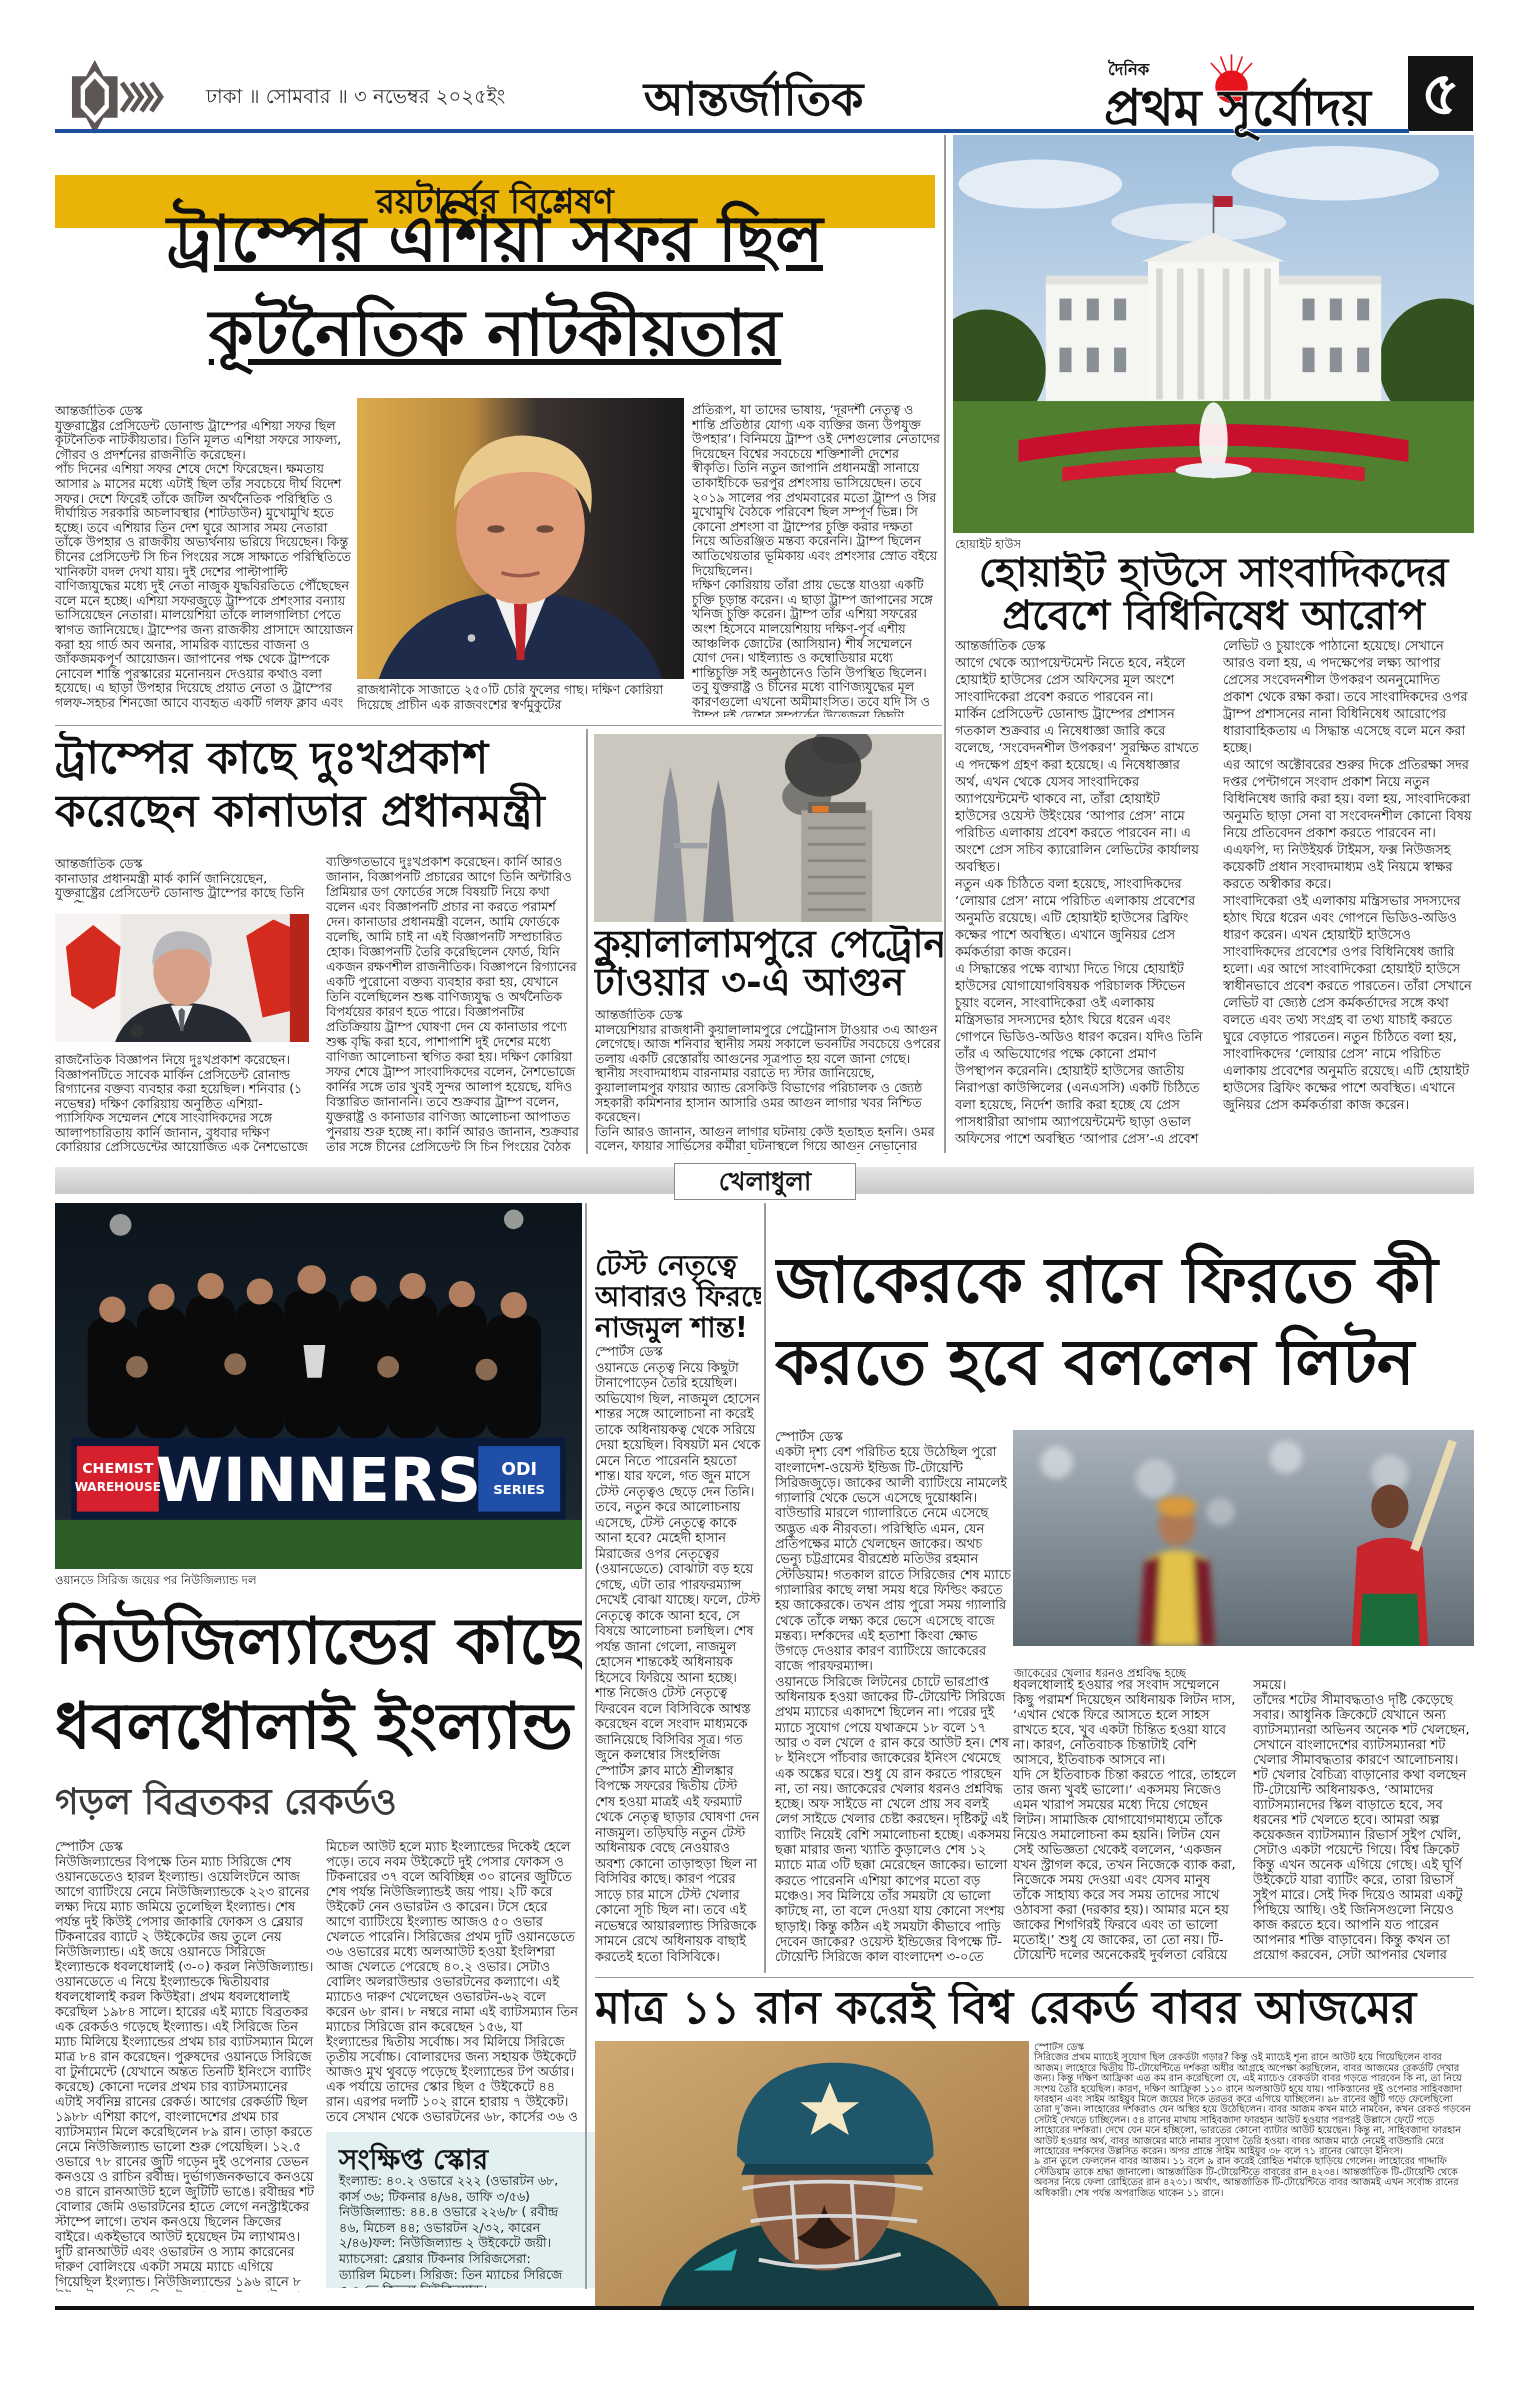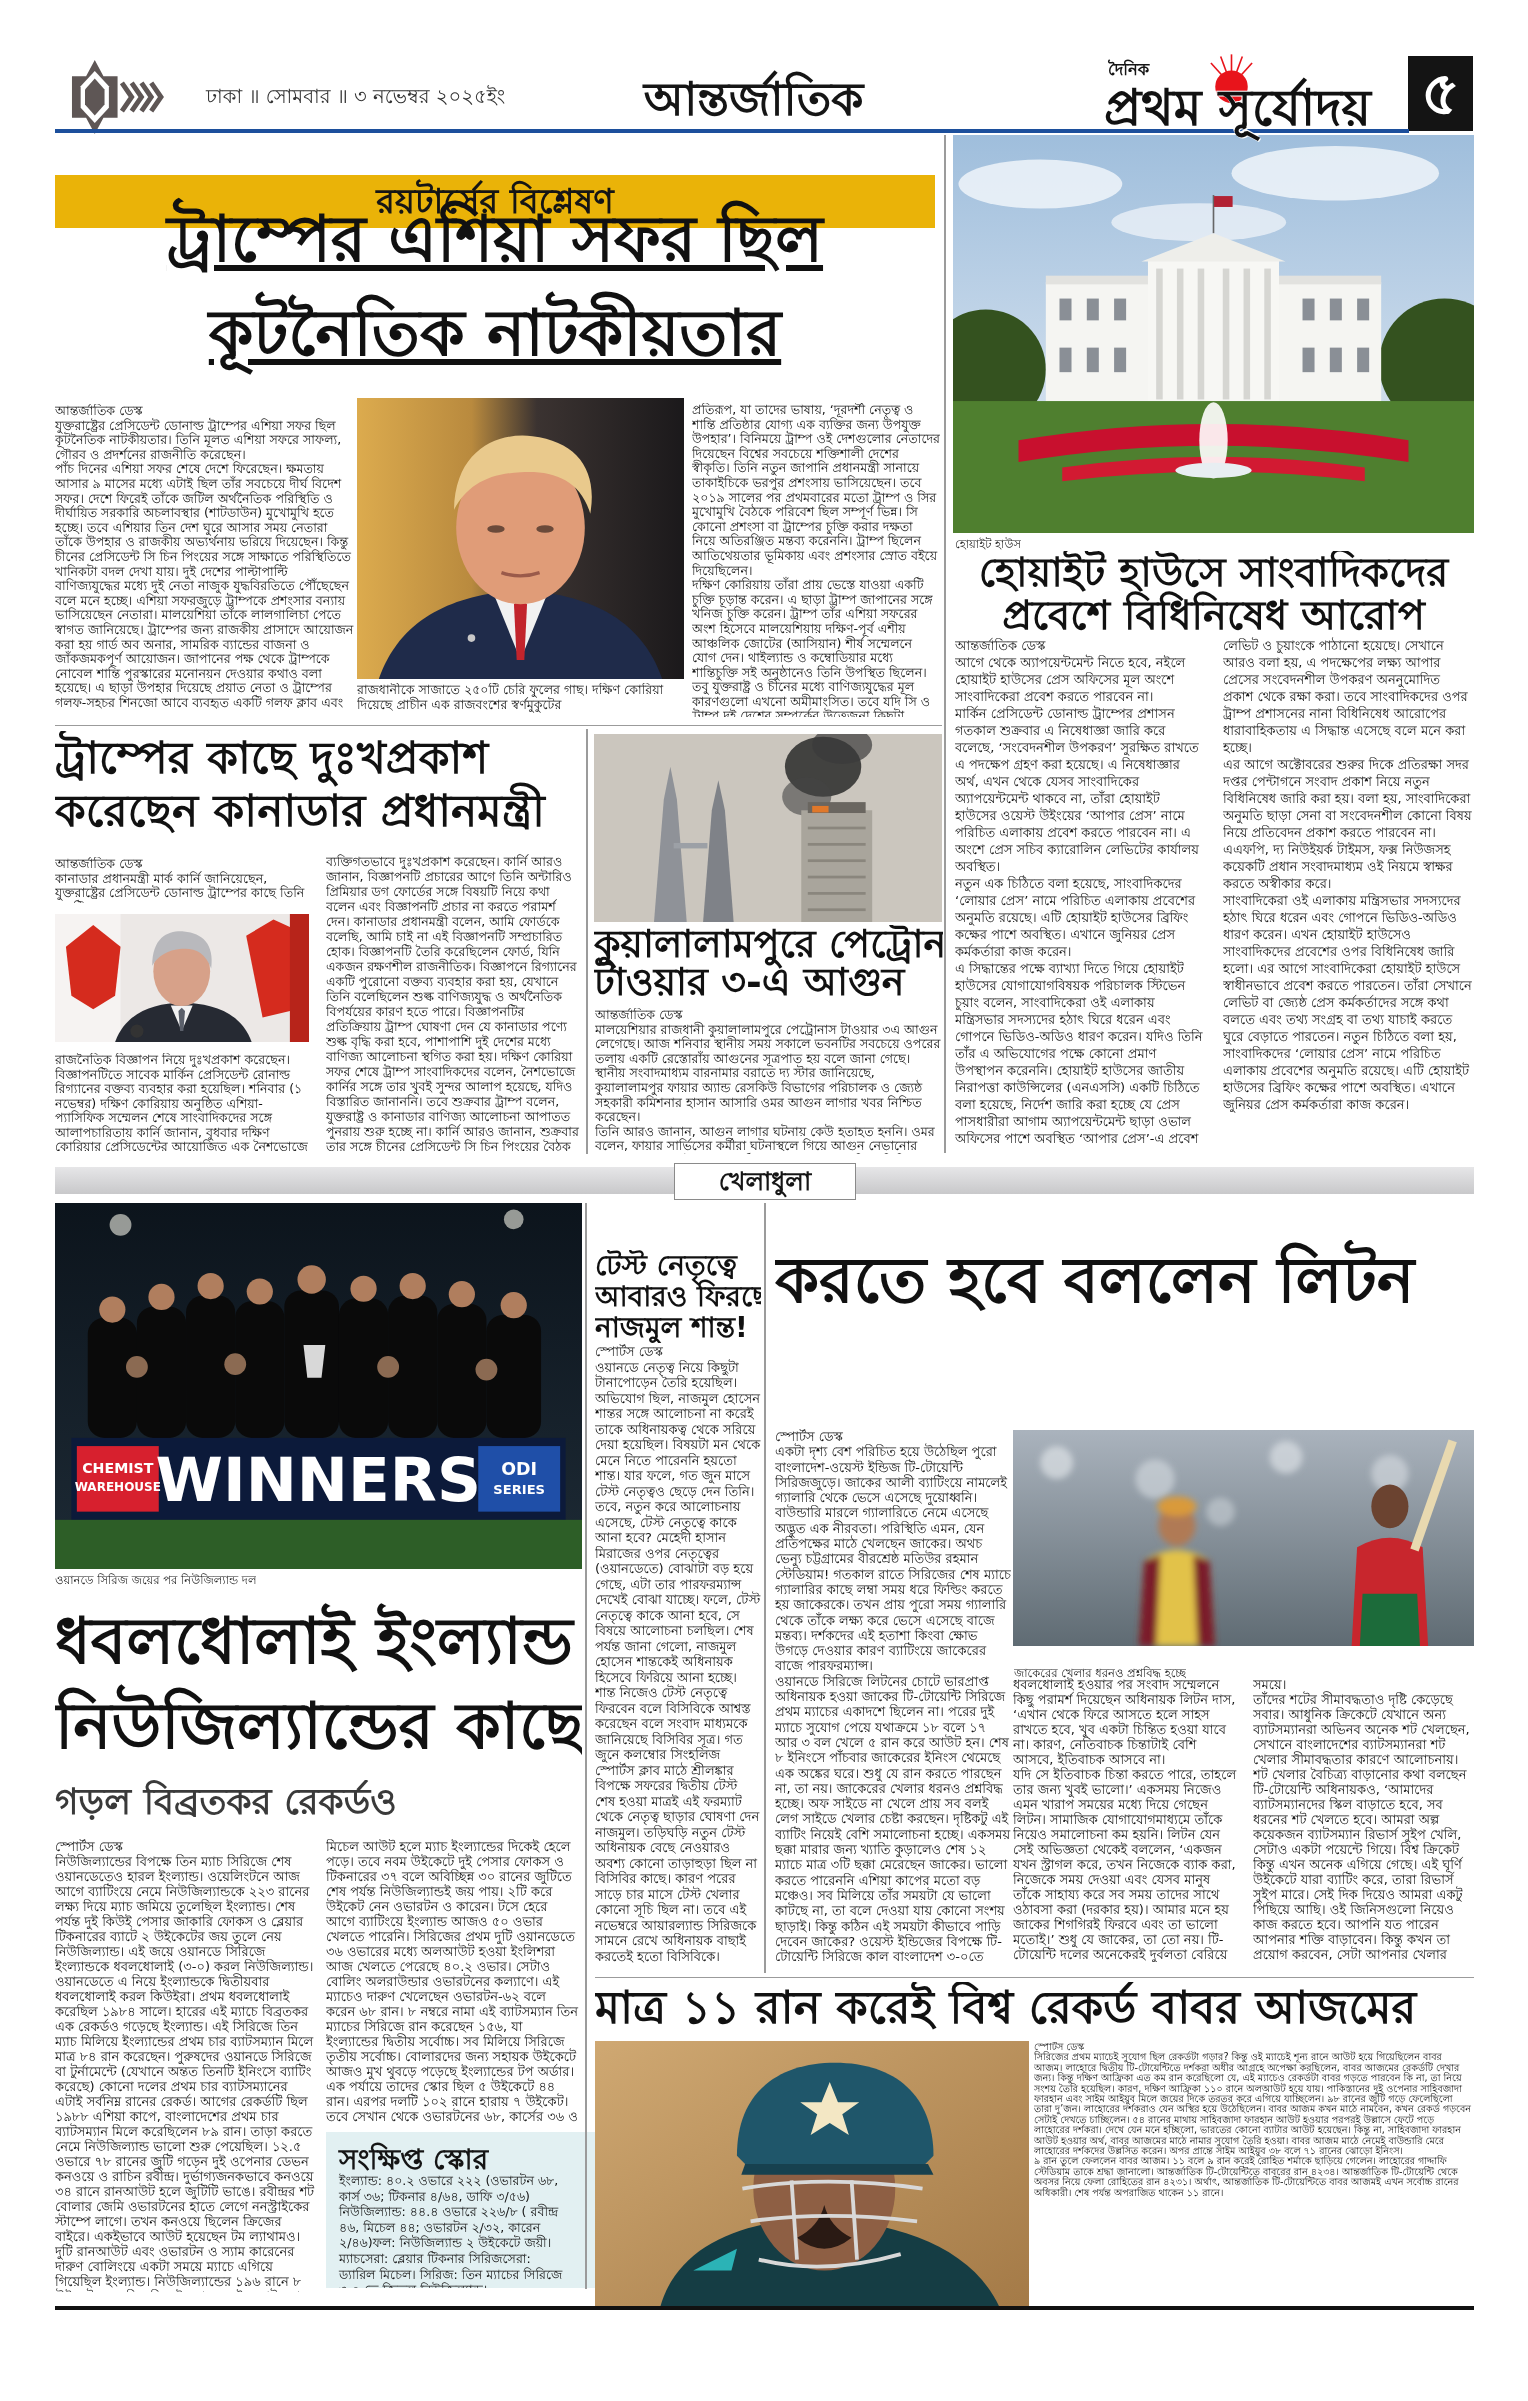--- a/index.html
+++ b/index.html
@@ -285,22 +285,22 @@
     <text x="115" y="495" font-family="DejaVu Sans, sans-serif" font-size="26" font-weight="bold" fill="#ffffff" text-anchor="middle">CHEMIST</text>
     <text x="115" y="528" font-family="DejaVu Sans, sans-serif" font-size="22" font-weight="bold" fill="#ffffff" text-anchor="middle">WAREHOUSE</text>
     <text x="482" y="545" font-family="DejaVu Sans, sans-serif" font-size="112" font-weight="bold" fill="#ffffff" text-anchor="middle">WINNERS</text>
     <text x="850" y="498" font-family="DejaVu Sans, sans-serif" font-size="32" font-weight="bold" fill="#ffffff" text-anchor="middle">ODI</text>
     <text x="850" y="532" font-family="DejaVu Sans, sans-serif" font-size="24" font-weight="bold" fill="#ffffff" text-anchor="middle">SERIES</text>
     <rect x="0" y="580" width="965" height="90" fill="#2d5e27"></rect>
   </svg>
 </div>
 <div class="cap" style="left:55px;top:1573px;">ওয়ানডে সিরিজ জয়ের পর নিউজিল্যান্ড দল</div>
 <div class="hl" style="left:55px;top:1599px;width:527px;font-size:64px;line-height:85px;">
+  <div>নিউজিল্যান্ডের কাছে</div>
   <div>ধবলধোলাই ইংল্যান্ড</div>
-  <div>নিউজিল্যান্ডের কাছে</div>
 </div>
 <div class="hl" style="left:55px;top:1780px;width:527px;font-size:36px;line-height:44px;color:#3a3a3a;">গড়ল বিব্রতকর রেকর্ডও</div>
 <div class="txt" style="left:55px;top:1839px;width:261px;height:453px;font-size:13px;line-height:15px;">
   <span class="desk">স্পোর্টস ডেস্ক</span>
   <p>নিউজিল্যান্ডের বিপক্ষে তিন ম্যাচ সিরিজে শেষ ওয়ানডেতেও হারল ইংল্যান্ড। ওয়েলিংটনে আজ আগে ব্যাটিংয়ে নেমে নিউজিল্যান্ডকে ২২৩ রানের লক্ষ্য দিয়ে ম্যাচ জমিয়ে তুলেছিল ইংল্যান্ড। শেষ পর্যন্ত দুই কিউই পেসার জাকারি ফোকস ও ব্লেয়ার টিকনারের ব্যাটে ২ উইকেটের জয় তুলে নেয় নিউজিল্যান্ড। এই জয়ে ওয়ানডে সিরিজে ইংল্যান্ডকে ধবলধোলাই (৩-০) করল নিউজিল্যান্ড। ওয়ানডেতে এ নিয়ে ইংল্যান্ডকে দ্বিতীয়বার ধবলধোলাই করল কিউইরা। প্রথম ধবলধোলাই করেছিল ১৯৮৪ সালে। হারের এই ম্যাচে বিব্রতকর এক রেকর্ডও গড়েছে ইংল্যান্ড। এই সিরিজে তিন ম্যাচ মিলিয়ে ইংল্যান্ডের প্রথম চার ব্যাটসম্যান মিলে মাত্র ৮৪ রান করেছেন। পুরুষদের ওয়ানডে সিরিজে বা টুর্নামেন্টে (যেখানে অন্তত তিনটি ইনিংসে ব্যাটিং করেছে) কোনো দলের প্রথম চার ব্যাটসম্যানের এটাই সর্বনিম্ন রানের রেকর্ড। আগের রেকর্ডটি ছিল ১৯৮৮ এশিয়া কাপে, বাংলাদেশের প্রথম চার ব্যাটসম্যান মিলে করেছিলেন ৮৯ রান। তাড়া করতে নেমে নিউজিল্যান্ড ভালো শুরু পেয়েছিল। ১২.৫ ওভারে ৭৮ রানের জুটি গড়েন দুই ওপেনার ডেভন কনওয়ে ও রাচিন রবীন্দ্র। দুর্ভাগ্যজনকভাবে কনওয়ে ৩৪ রানে রানআউট হলে জুটিটি ভাঙে। রবীন্দ্রর শট বোলার জেমি ওভারটনের হাতে লেগে ননস্ট্রাইকের স্টাম্পে লাগে। তখন কনওয়ে ছিলেন ক্রিজের বাইরে। একইভাবে আউট হয়েছেন টম ল্যাথামও। দুটি রানআউট এবং ওভারটন ও স্যাম কারেনের দারুণ বোলিংয়ে একটা সময়ে ম্যাচে এগিয়ে গিয়েছিল ইংল্যান্ড। নিউজিল্যান্ডের ১৯৬ রানে ৮ উইকেট তুলে নিয়েছিল ইংল্যান্ড। অষ্টম ব্যাটসম্যান হিসেবে ড্যারিল</p>
 </div>
 <div class="txt" style="left:326px;top:1839px;width:253px;height:284px;font-size:13px;line-height:15px;">মিচেল আউট হলে ম্যাচ ইংল্যান্ডের দিকেই হেলে পড়ে। তবে নবম উইকেটে দুই পেসার ফোকস ও টিকনারের ৩৭ বলে অবিচ্ছিন্ন ৩০ রানের জুটিতে শেষ পর্যন্ত নিউজিল্যান্ডই জয় পায়। ২টি করে উইকেট নেন ওভারটন ও কারেন। টসে হেরে আগে ব্যাটিংয়ে ইংল্যান্ড আজও ৫০ ওভার খেলতে পারেনি। সিরিজের প্রথম দুটি ওয়ানডেতে ৩৬ ওভারের মধ্যে অলআউট হওয়া ইংলিশরা আজ খেলতে পেরেছে ৪০.২ ওভার। সেটাও বোলিং অলরাউন্ডার ওভারটনের কল্যাণে। এই ম্যাচেও দারুণ খেলেছেন ওভারটন-৬২ বলে করেন ৬৮ রান। ৮ নম্বরে নামা এই ব্যাটসম্যান তিন ম্যাচের সিরিজে রান করেছেন ১৫৬, যা ইংল্যান্ডের দ্বিতীয় সর্বোচ্চ। সব মিলিয়ে সিরিজে তৃতীয় সর্বোচ্চ। বোলারদের জন্য সহায়ক উইকেটে আজও মুখ থুবড়ে পড়েছে ইংল্যান্ডের টপ অর্ডার। এক পর্যায়ে তাদের স্কোর ছিল ৫ উইকেটে ৪৪ রান। এরপর দলটি ১০২ রানে হারায় ৭ উইকেট। তবে সেখান থেকে ওভারটনের ৬৮, কার্সের ৩৬ ও জফরা আর্চারের ১৬ রানে ২২২ রান তুলতে সমর্থ হয় ইংল্যান্ড।</div>
 <div class="score">
   <div class="score-title">সংক্ষিপ্ত স্কোর</div>
   <div class="score-lines">
@@ -316,20 +316,21 @@
   <div>আবারও ফিরছেন</div>
   <div>নাজমুল শান্ত!</div>
 </div>
 <div class="txt" style="left:595px;top:1344px;width:166px;height:619px;font-size:13px;line-height:15.5px;">
   <span class="desk">স্পোর্টস ডেস্ক</span>
   <p>ওয়ানডে নেতৃত্ব নিয়ে কিছুটা টানাপোড়েন তৈরি হয়েছিল। অভিযোগ ছিল, নাজমুল হোসেন শান্তর সঙ্গে আলোচনা না করেই তাকে অধিনায়কত্ব থেকে সরিয়ে দেয়া হয়েছিল। বিষয়টা মন থেকে মেনে নিতে পারেননি হয়তো শান্ত। যার ফলে, গত জুন মাসে টেস্ট নেতৃত্বও ছেড়ে দেন তিনি। তবে, নতুন করে আলোচনায় এসেছে, টেস্ট নেতৃত্বে কাকে আনা হবে? মেহেদী হাসান মিরাজের ওপর নেতৃত্বের (ওয়ানডেতে) বোঝাটা বড় হয়ে গেছে, এটা তার পারফরম্যান্স দেখেই বোঝা যাচ্ছে। ফলে, টেস্ট নেতৃত্বে কাকে আনা হবে, সে বিষয়ে আলোচনা চলছিল। শেষ পর্যন্ত জানা গেলো, নাজমুল হোসেন শান্তকেই অধিনায়ক হিসেবে ফিরিয়ে আনা হচ্ছে। শান্ত নিজেও টেস্ট নেতৃত্বে ফিরবেন বলে বিসিবিকে আশ্বস্ত করেছেন বলে সংবাদ মাধ্যমকে জানিয়েছে বিসিবির সূত্র। গত জুনে কলম্বোর সিংহলিজ স্পোর্টস ক্লাব মাঠে শ্রীলঙ্কার বিপক্ষে সফরের দ্বিতীয় টেস্ট শেষ হওয়া মাত্রই এই ফরম্যাট থেকে নেতৃত্ব ছাড়ার ঘোষণা দেন নাজমুল। তড়িঘড়ি নতুন টেস্ট অধিনায়ক বেছে নেওয়ারও অবশ্য কোনো তাড়াহুড়া ছিল না বিসিবির কাছে। কারণ পরের সাড়ে চার মাসে টেস্ট খেলার কোনো সূচি ছিল না। তবে এই নভেম্বরে আয়ারল্যান্ড সিরিজকে সামনে রেখে অধিনায়ক বাছাই করতেই হতো বিসিবিকে।</p>
 </div>
 <div class="vr" style="left:764px;top:1203px;height:770px;"></div>
 
 <div class="hl" style="left:775px;top:1240px;width:699px;font-size:63px;line-height:82px;">
+  <div>জাকেরকে রানে ফিরতে কী</div>
   <div>করতে হবে বললেন লিটন</div>
 </div>
 <div class="txt" style="left:775px;top:1429px;width:236px;height:532px;font-size:13px;line-height:15.3px;">
   <span class="desk">স্পোর্টস ডেস্ক</span>
   <p>একটা দৃশ্য বেশ পরিচিত হয়ে উঠেছিল পুরো বাংলাদেশ-ওয়েস্ট ইন্ডিজ টি-টোয়েন্টি সিরিজজুড়ে। জাকের আলী ব্যাটিংয়ে নামলেই গ্যালারি থেকে ভেসে এসেছে দুয়োধ্বনি। বাউন্ডারি মারলে গ্যালারিতে নেমে এসেছে অদ্ভুত এক নীরবতা। পরিস্থিতি এমন, যেন প্রতিপক্ষের মাঠে খেলছেন জাকের। অথচ ভেন্যু চট্টগ্রামের বীরশ্রেষ্ঠ মতিউর রহমান স্টেডিয়াম! গতকাল রাতে সিরিজের শেষ ম্যাচে গ্যালারির কাছে লম্বা সময় ধরে ফিল্ডিং করতে হয় জাকেরকে। তখন প্রায় পুরো সময় গ্যালারি থেকে তাঁকে লক্ষ্য করে ভেসে এসেছে বাজে মন্তব্য। দর্শকদের এই হতাশা কিংবা ক্ষোভ উগড়ে দেওয়ার কারণ ব্যাটিংয়ে জাকেরের বাজে পারফরম্যান্স।</p>
   <p>ওয়ানডে সিরিজে লিটনের চোটে ভারপ্রাপ্ত অধিনায়ক হওয়া জাকের টি-টোয়েন্টি সিরিজে প্রথম ম্যাচের একাদশে ছিলেন না। পরের দুই ম্যাচে সুযোগ পেয়ে যথাক্রমে ১৮ বলে ১৭ আর ৩ বল খেলে ৫ রান করে আউট হন। শেষ ৮ ইনিংসে পাঁচবার জাকেরের ইনিংস থেমেছে এক অঙ্কের ঘরে। শুধু যে রান করতে পারছেন না, তা নয়। জাকেরের খেলার ধরনও প্রশ্নবিদ্ধ হচ্ছে। অফ সাইডে না খেলে প্রায় সব বলই লেগ সাইডে খেলার চেষ্টা করছেন। দৃষ্টিকটু এই ব্যাটিং নিয়েই বেশি সমালোচনা হচ্ছে। একসময় ছক্কা মারার জন্য খ্যাতি কুড়ালেও শেষ ১২ ম্যাচে মাত্র ৩টি ছক্কা মেরেছেন জাকের। ভালো করতে পারেননি এশিয়া কাপের মতো বড় মঞ্চেও। সব মিলিয়ে তাঁর সময়টা যে ভালো কাটছে না, তা বলে দেওয়া যায় কোনো সংশয় ছাড়াই। কিন্তু কঠিন এই সময়টা কীভাবে পাড়ি দেবেন জাকের? ওয়েস্ট ইন্ডিজের বিপক্ষে টি-টোয়েন্টি সিরিজে কাল বাংলাদেশ ৩-০তে</p>
 </div>
 <div class="photo" style="left:1013px;top:1430px;width:461px;height:216px;">
   <svg viewBox="0 0 844 396" preserveAspectRatio="none">
     <defs>

